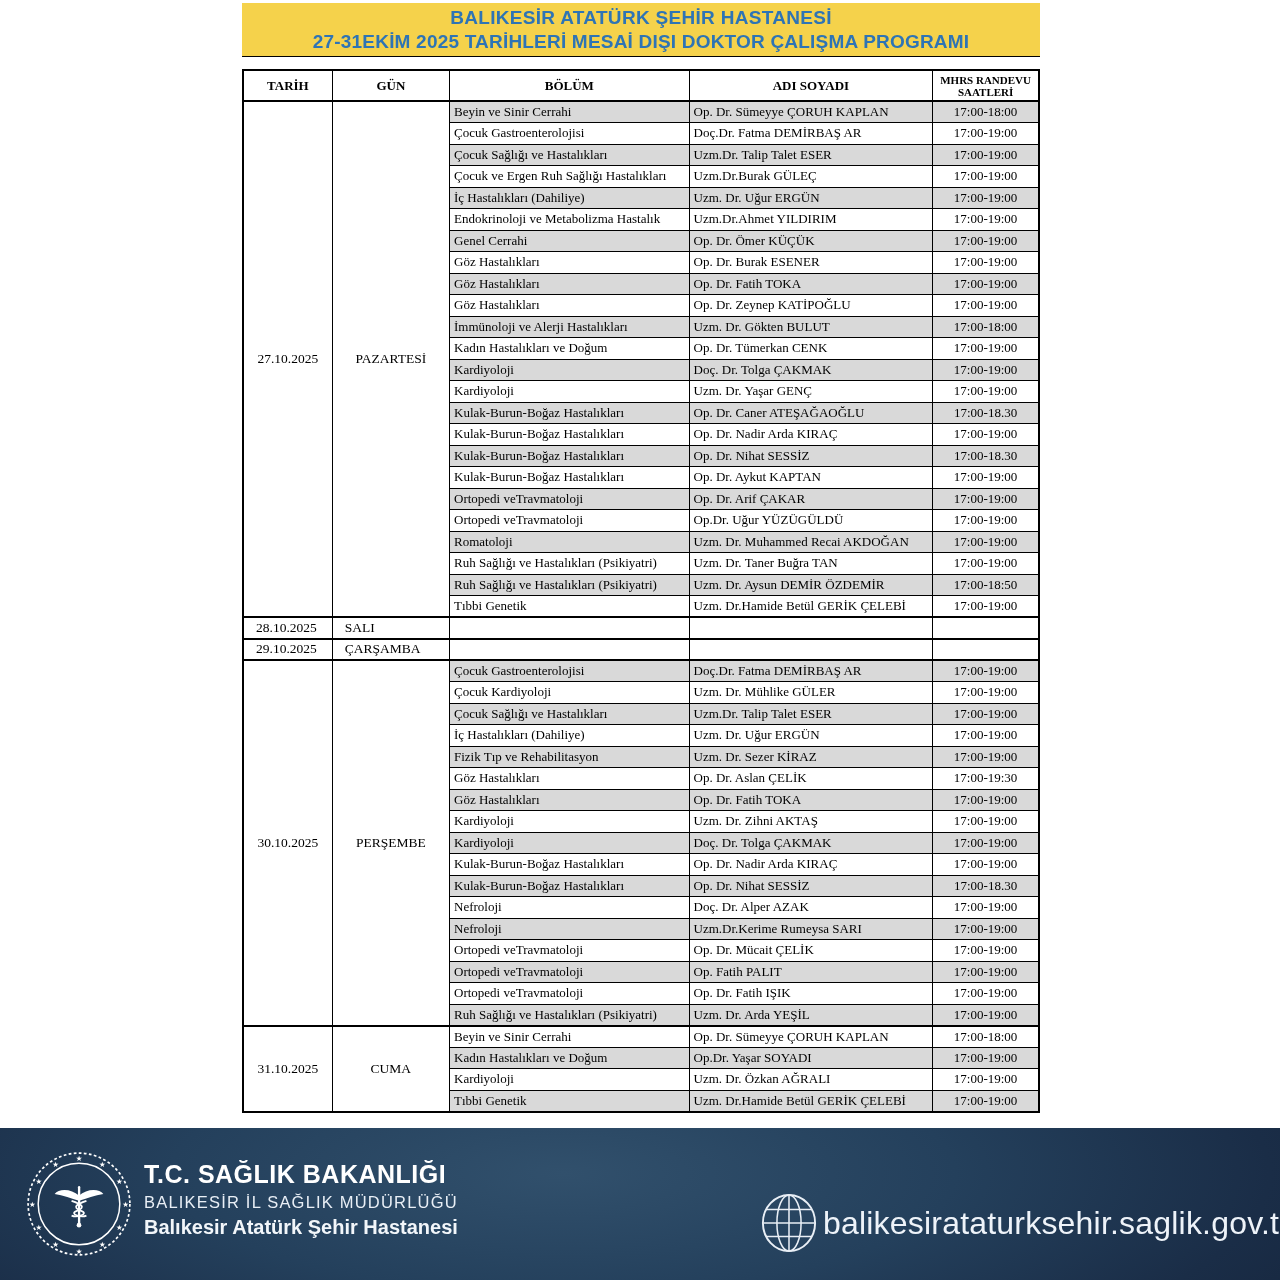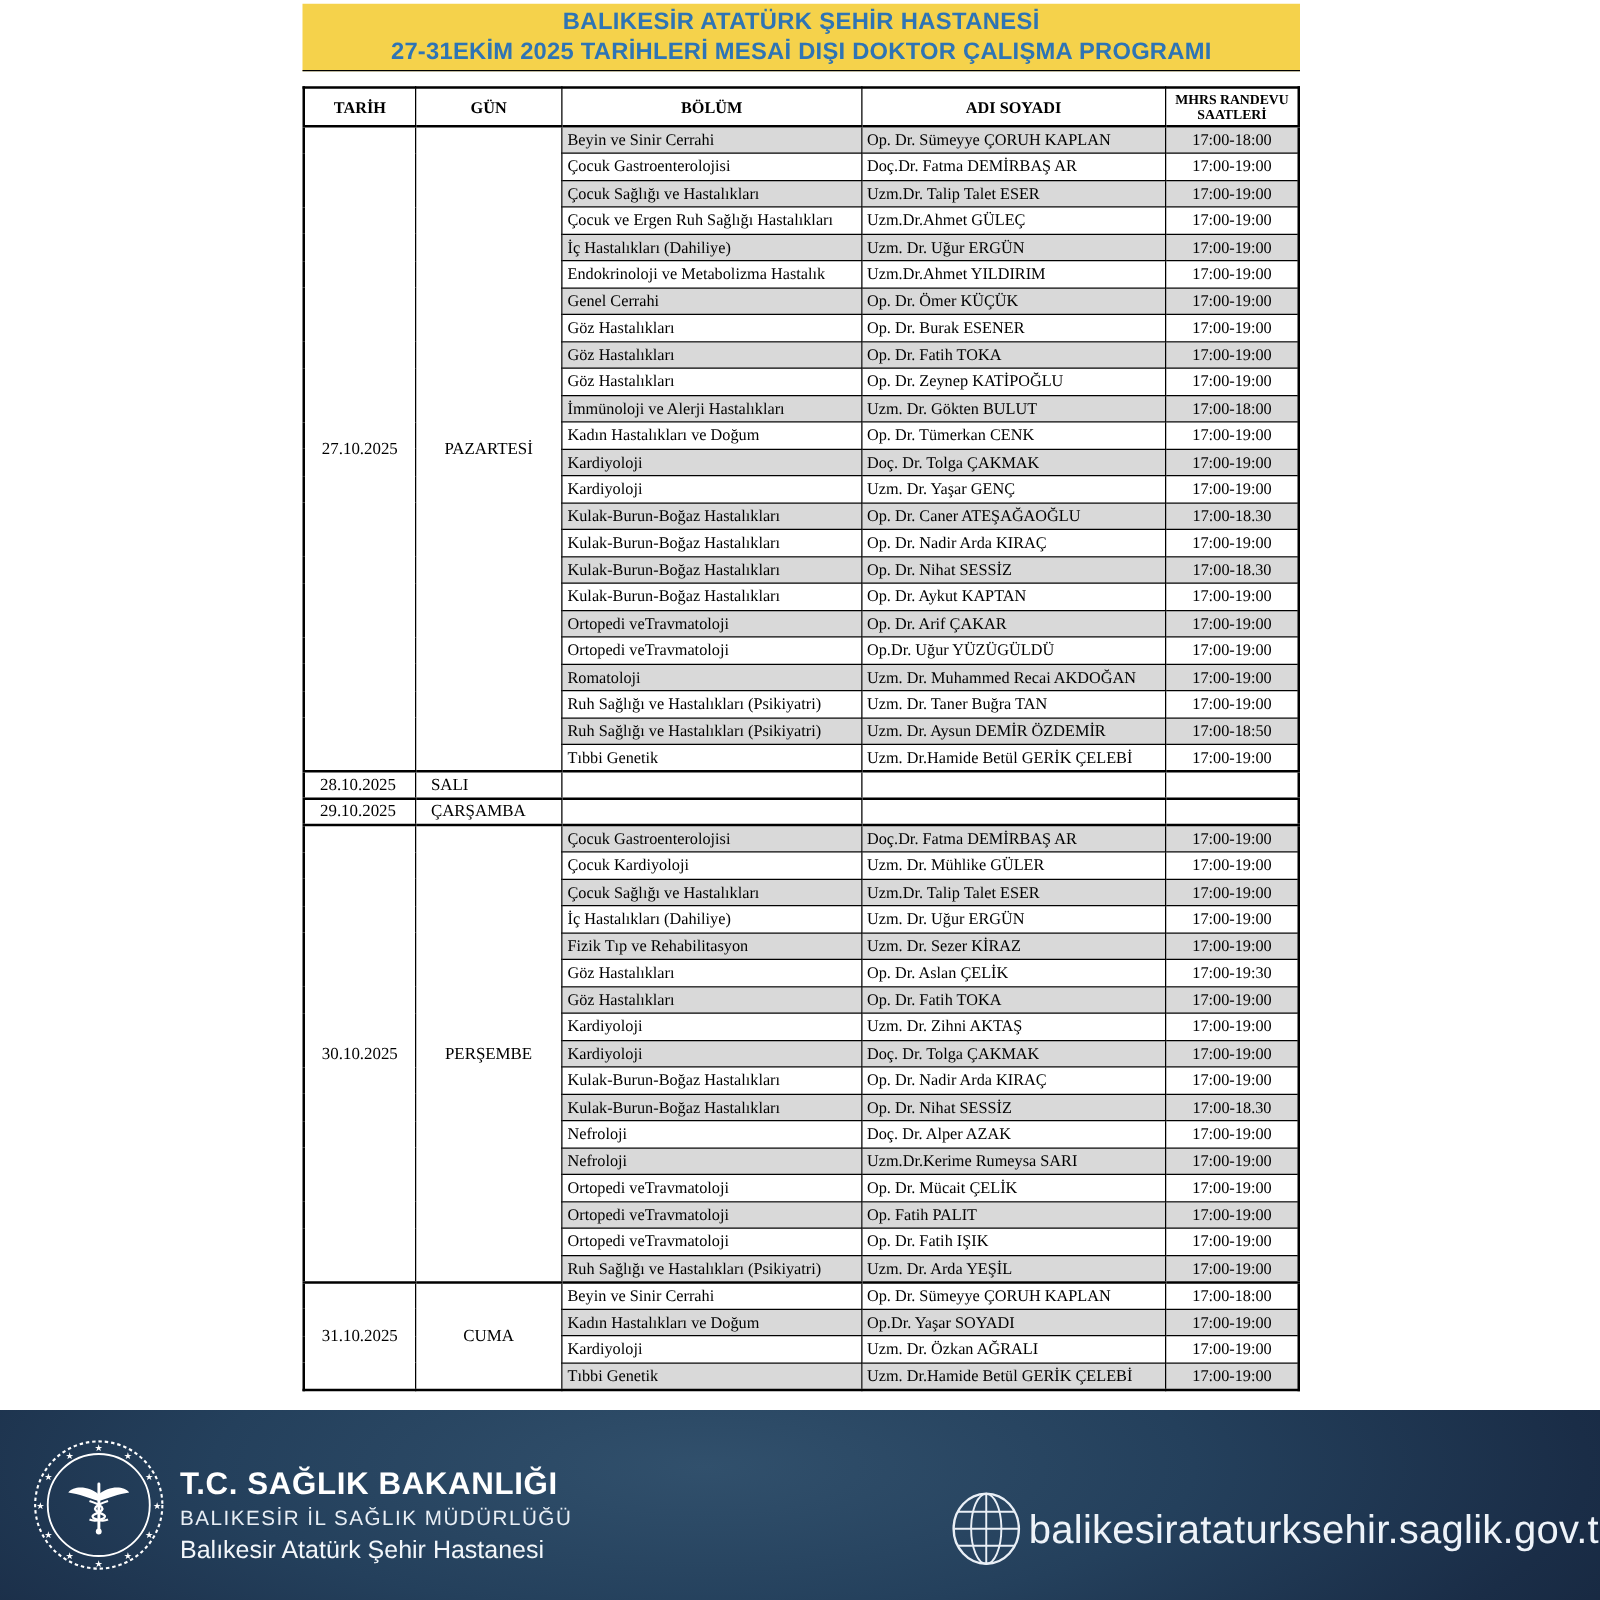--- a/index.html
+++ b/index.html
@@ -36,24 +36,24 @@
   tr.sec-first td { border-top:2px solid #000; }
 
   
   .footer {
     position:absolute; left:0; top:1128px; width:1280px; height:152px;
     background:radial-gradient(ellipse 980px 300px at 44% 30%,
       #31506c 0%, #24405c 40%, #1a2d47 72%, #14233a 100%);
     font-family:"Liberation Sans", sans-serif; color:#ffffff;
   }
   .moh-logo { position:absolute; left:26px; top:23px; width:106px; height:106px; }
-  .moh-text { position:absolute; left:144px; top:45px; }
+  .moh-text { position:absolute; left:144px; top:32px; }
   .moh-text .l1 { font-size:25px; font-weight:bold; letter-spacing:.5px; line-height:28px; }
   .moh-text .l2 { font-size:16.5px; font-weight:400; letter-spacing:1.2px; line-height:22px; color:#e9eff6; margin-top:3px; }
-  .moh-text .l3 { font-size:20px; font-weight:400; line-height:25px; color:#f2f6fa; margin-top:2px; }
+  .moh-text .l3 { font-size:20px; font-weight:700; line-height:25px; color:#f2f6fa; margin-top:2px; }
   .site { position:absolute; left:760px; top:64px; display:flex; align-items:center; gap:5px; }
   .site .url { font-size:32px; font-weight:400; letter-spacing:.2px; color:#eef3f9; }
   .globe-icon { width:58px; height:62px; flex:0 0 auto; }
 </style>
 </head>
 <body>
 
 <div class="page">
 
   <div class="doc-wrap">
@@ -91,21 +91,21 @@
             <td class="doctor">Doç.Dr. Fatma DEMİRBAŞ AR</td>
             <td class="hours">17:00-19:00</td>
           </tr>
           <tr>
             <td class="dept shaded">Çocuk Sağlığı ve Hastalıkları</td>
             <td class="doctor shaded">Uzm.Dr. Talip Talet ESER</td>
             <td class="hours shaded">17:00-19:00</td>
           </tr>
           <tr>
             <td class="dept">Çocuk ve Ergen  Ruh Sağlığı Hastalıkları</td>
-            <td class="doctor">Uzm.Dr.Ahmet GÜLEÇ</td>
+            <td class="doctor">Uzm.Dr.Burak GÜLEÇ</td>
             <td class="hours">17:00-19:00</td>
           </tr>
           <tr>
             <td class="dept shaded">İç Hastalıkları  (Dahiliye)</td>
             <td class="doctor shaded">Uzm. Dr. Uğur ERGÜN</td>
             <td class="hours shaded">17:00-19:00</td>
           </tr>
           <tr>
             <td class="dept">Endokrinoloji ve Metabolizma Hastalık</td>
             <td class="doctor">Uzm.Dr.Ahmet YILDIRIM</td>

